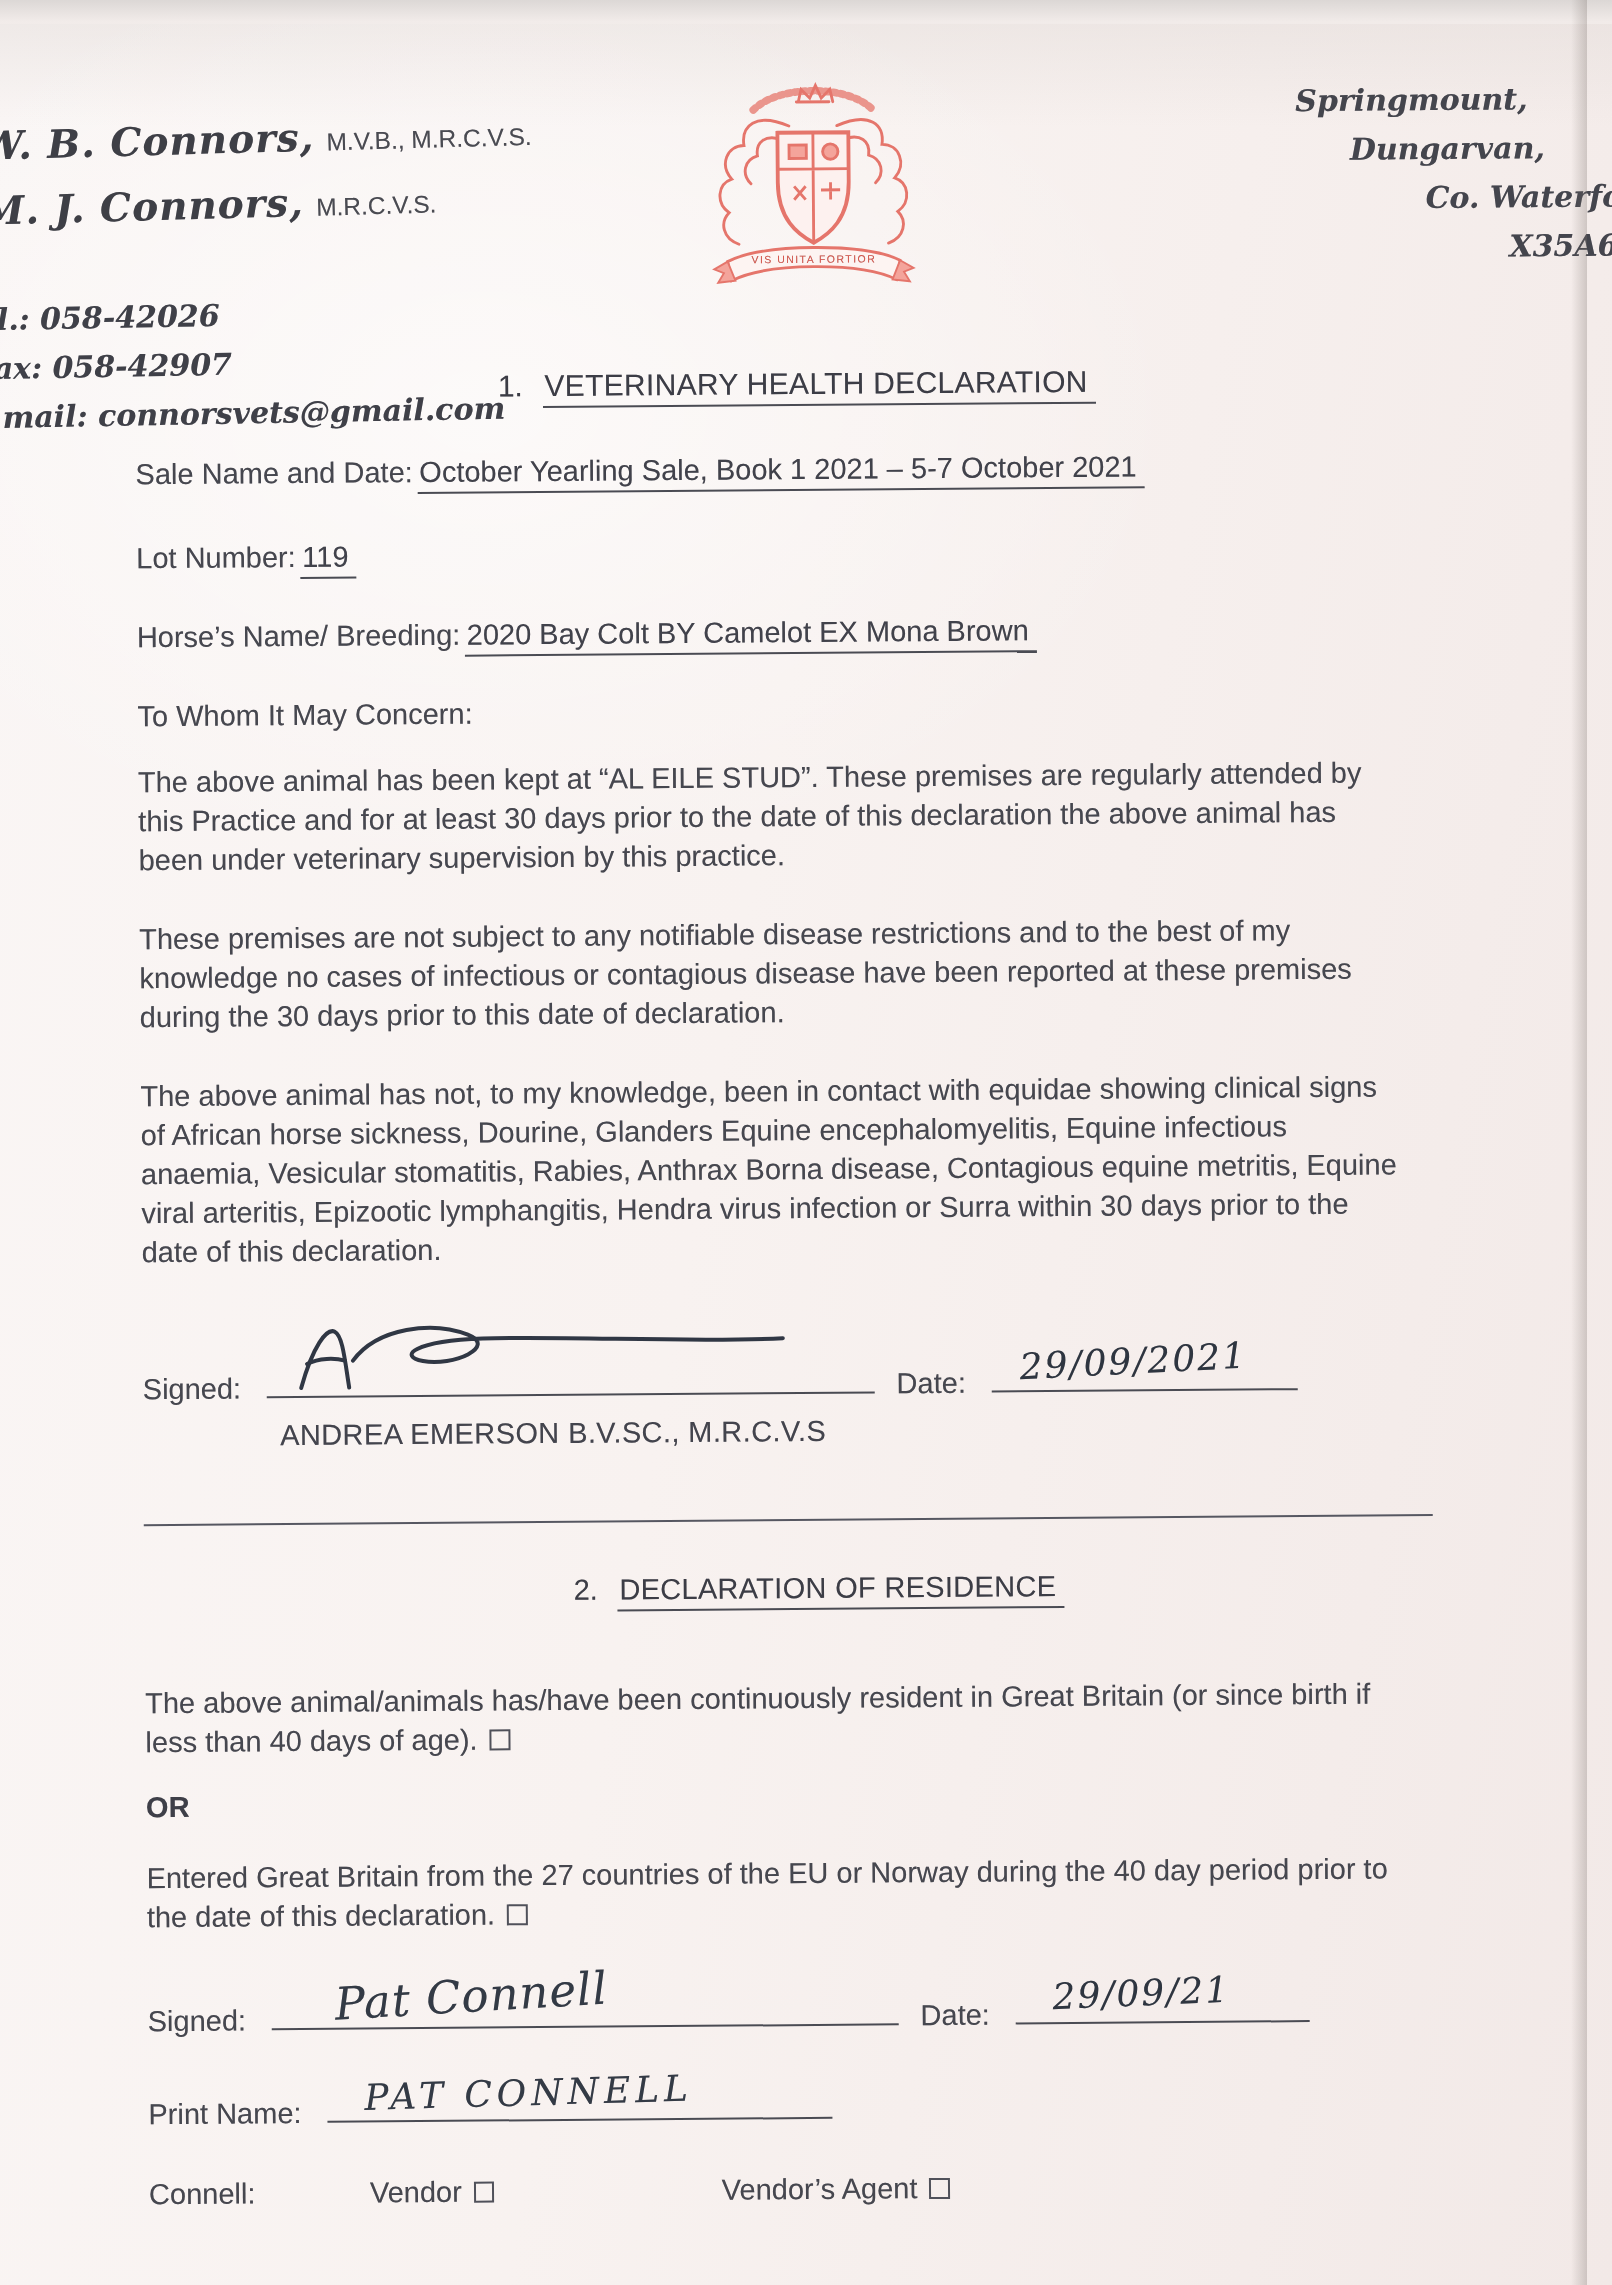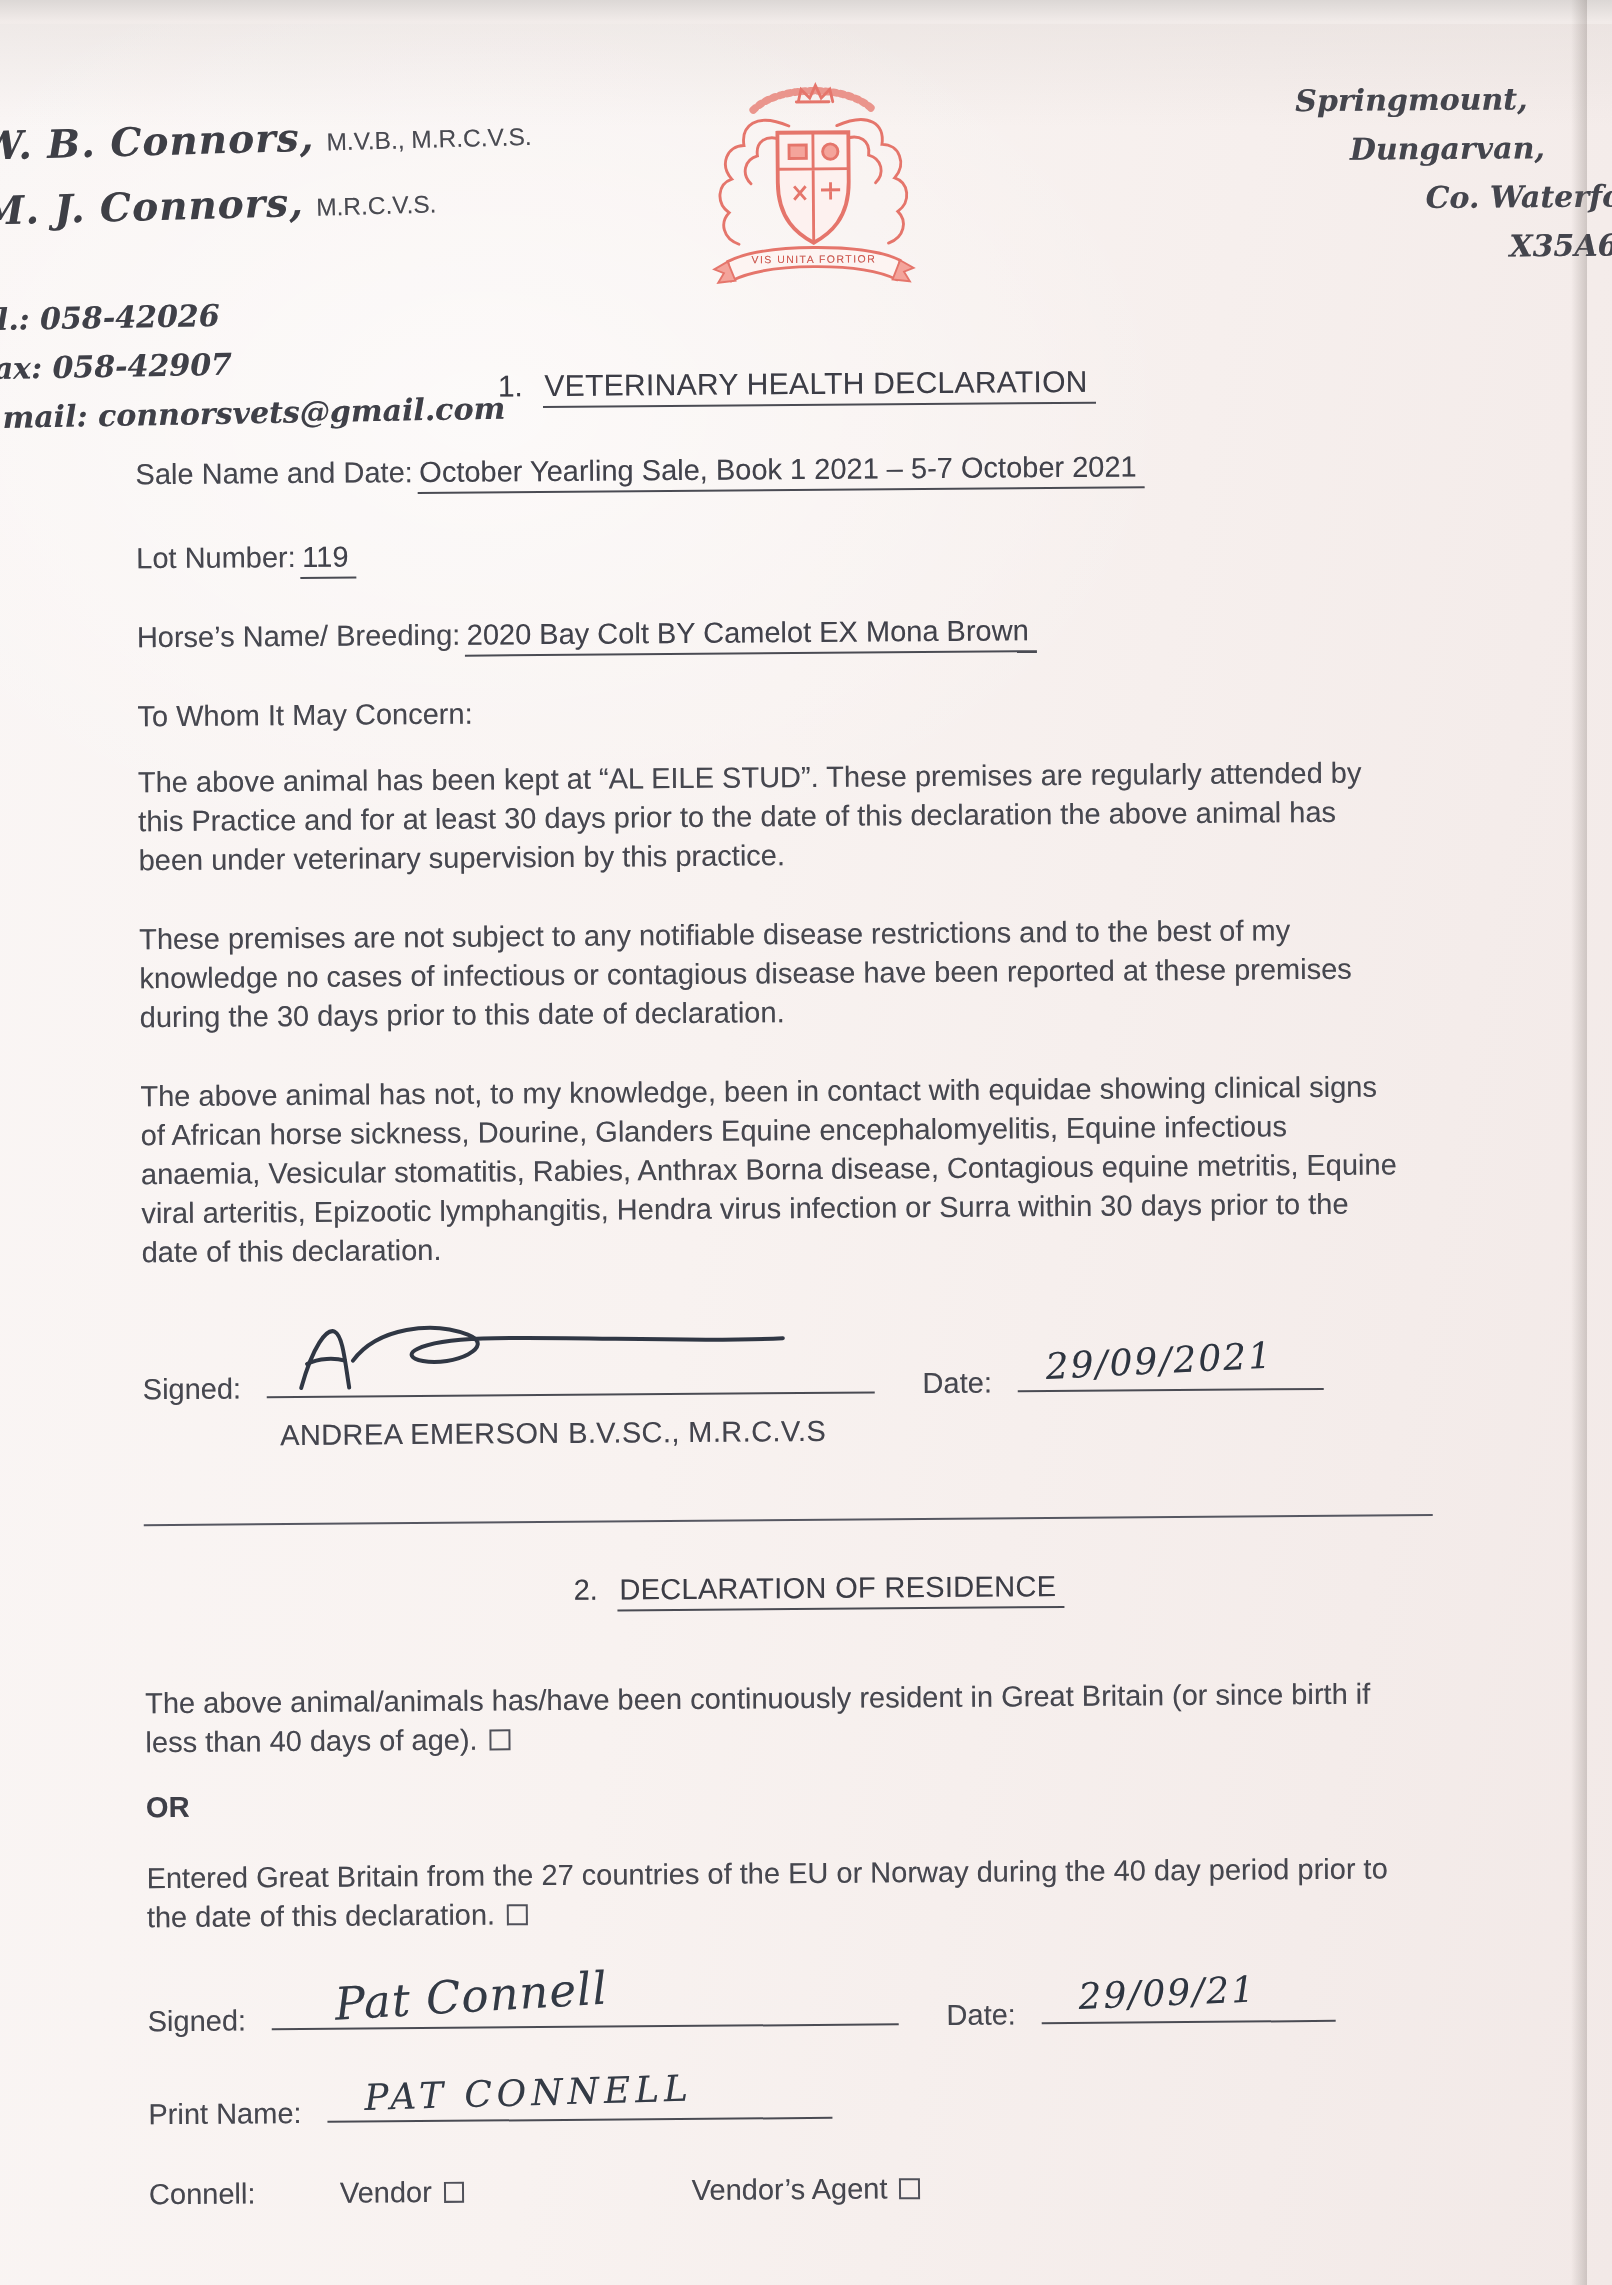--- a/index.html
+++ b/index.html
@@ -54,21 +54,21 @@
   .r-sale{margin-bottom:51px;} .r-lot{margin-bottom:46px;}
   .r-horse{margin-bottom:46px;} .r-salut{margin-bottom:30px;}
   .para{font-size:29px;line-height:39px;margin:0 0 40px 0;color:#46474f;max-width:1264px;}
 
   .sig-block{margin-top:84px;}
   .sig-row{white-space:nowrap;position:relative;}
   .write-line{display:inline-block;border-bottom:2.2px solid #4a4b53;
               position:relative;height:41px;vertical-align:baseline;}
   .w-sig1{width:608px;margin-left:21.6px;}
   .w-date1{width:306px;margin-left:21.6px;}
-  .date-label{margin-left:43px;}
+  .date-label{margin-left:17px;}
   .sig-svg{position:absolute;left:11.8px;bottom:-5.9px;}
   .hand{position:absolute;font-family:"DejaVu Serif",serif;font-style:italic;
         color:#2e3540;white-space:nowrap;}
   .hand-date1{left:27.4px;bottom:7.8px;font-size:36px;letter-spacing:2px;transform:rotate(-2.5deg);}
   .signatory{margin:13.7px 0 0 137px;font-size:29px;letter-spacing:0.4px;color:#43444d;}
 
   .divider{margin-top:71px;border-top:2.4px solid #565761;width:calc(100% - 5.9px);}
 
   .sec2-title{margin-top:51px;text-align:center;padding-left:54px;font-size:29px;color:#3c3d46;}
 
@@ -84,21 +84,21 @@
   .hand-script{left:63px;bottom:3.9px;font-size:45px;letter-spacing:1px;
                transform:rotate(-3deg);color:#333a45;}
   .hand-date2{left:37px;bottom:7.8px;font-size:36px;letter-spacing:2px;transform:rotate(-2deg);}
 
   .print-row{margin-top:43px;}
   .w-print{width:505px;margin-left:21.6px;}
   .hand-caps{left:37px;bottom:5.9px;font-size:36px;letter-spacing:4.9px;
              transform:rotate(-1.2deg);color:#333a45;}
 
   .cap-row{margin-top:47px;}
-  .cap-vendor{margin-left:80px;}
+  .cap-vendor{margin-left:110px;}
   .cap-agent{margin-left:223px;}
 </style>
 </head>
 <body>
 
 <div class="scan">
   <div class="paper"></div>
   <div class="edge-top"></div>
 
   <div class="doc">

